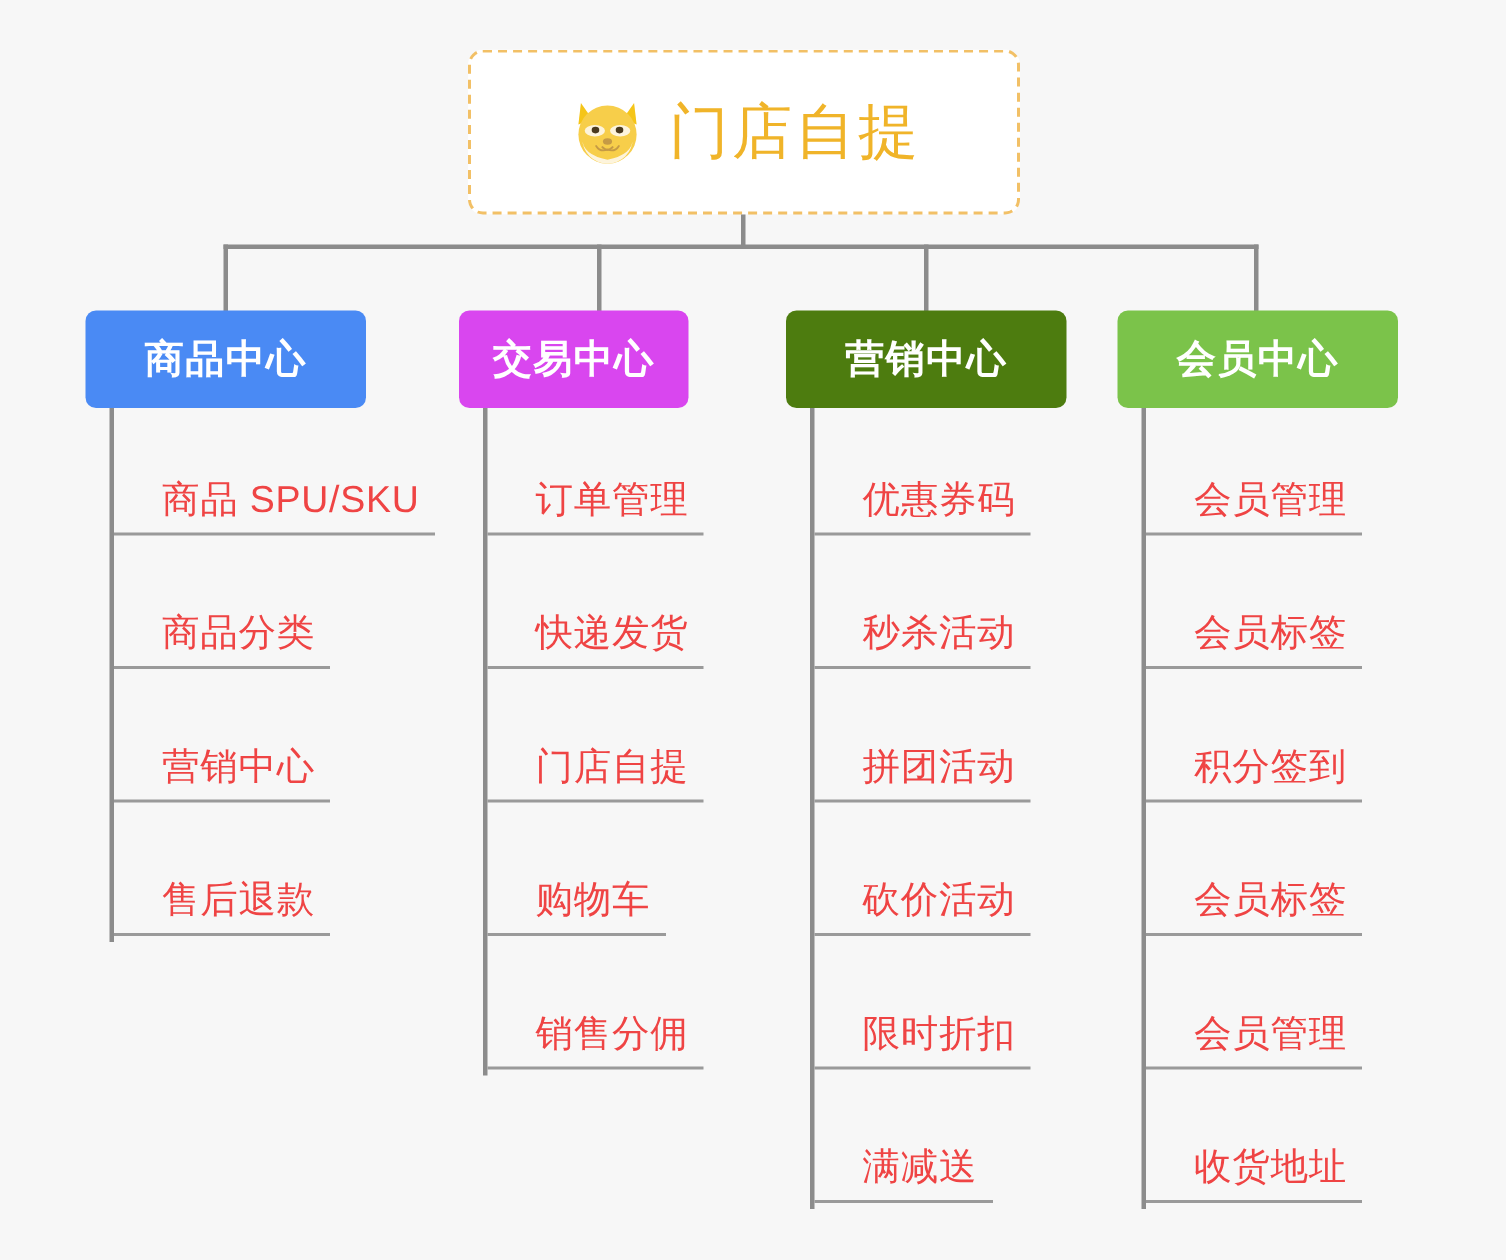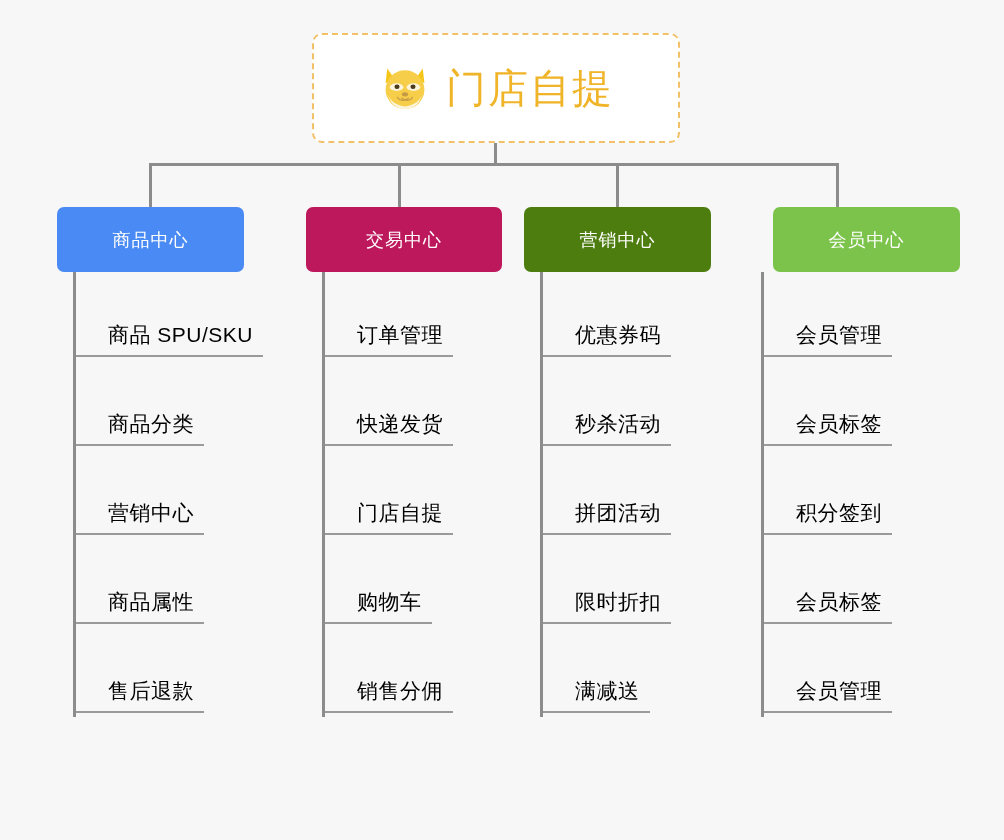--- a/index.html
+++ b/index.html
@@ -63,57 +63,58 @@
     top: 207px;
   }
   .branch-head {
     box-sizing: border-box;
     height: 65px;
     border-radius: 7px;
     display: flex;
     align-items: center;
     justify-content: center;
     color: #ffffff;
-    font-size: 18px;
+    font-size: 26px;
     letter-spacing: 1px;
     white-space: nowrap;
+    font-weight: bold;
   }
   .branch-body {
     position: relative;
     margin-left: 16px;
     border-left: 3px solid #8c8c8c;
     padding-top: 0;
   }
   .leaf {
     box-sizing: border-box;
     height: 89px;
     display: flex;
     align-items: flex-end;
     padding: 0 0 4px 0;
   }
   .leaf-label {
     display: inline-block;
     box-sizing: border-box;
     padding: 0 10px 6px 32px;
     border-bottom: 2px solid #9a9a9a;
-    font-size: 21px;
-    color: #000000;
+    font-size: 25px;
+    color: #ef4444;
     white-space: nowrap;
     letter-spacing: 0.5px;
   }
 
   
   #col-0 { left: 57px; }
   #col-0 .branch-head { width: 187px; background: #4a8af4; }
   #col-1 { left: 306px; }
-  #col-1 .branch-head { width: 196px; background: #be185d; }
+  #col-1 .branch-head { width: 153px; background: #d946ef; }
   #col-2 { left: 524px; }
   #col-2 .branch-head { width: 187px; background: #4d7c0f; }
   #col-3 { left: 745px; }
-  #col-3 .branch-head { width: 187px; background: #7bc34a; margin-left: 28px; }
+  #col-3 .branch-head { width: 187px; background: #7bc34a; }
 </style>
 </head>
 <body>
 
 <div id="diagram">
 
   <div class="root-node">
     <svg class="root-emoji" viewBox="0 0 64 64" aria-hidden="true">
       <path d="M11 9 L9 26 L20 22 Z" fill="#f5c518"></path>
       <path d="M53 9 L55 26 L44 22 Z" fill="#f5c518"></path>
@@ -146,23 +147,20 @@
       <div class="leaf">
           <span class="leaf-label">商品 SPU/SKU</span>
         </div>
       <div class="leaf">
           <span class="leaf-label">商品分类</span>
         </div>
       <div class="leaf">
           <span class="leaf-label">营销中心</span>
         </div>
       <div class="leaf">
-          <span class="leaf-label">商品属性</span>
-        </div>
-      <div class="leaf">
           <span class="leaf-label">售后退款</span>
         </div>
     </div>
   </div>
 
   <div class="branch" id="col-1">
     <div class="branch-head">交易中心</div>
     <div class="branch-body">
       <div class="leaf">
           <span class="leaf-label">订单管理</span>
@@ -188,20 +186,23 @@
       <div class="leaf">
           <span class="leaf-label">优惠券码</span>
         </div>
       <div class="leaf">
           <span class="leaf-label">秒杀活动</span>
         </div>
       <div class="leaf">
           <span class="leaf-label">拼团活动</span>
         </div>
       <div class="leaf">
+          <span class="leaf-label">砍价活动</span>
+        </div>
+      <div class="leaf">
           <span class="leaf-label">限时折扣</span>
         </div>
       <div class="leaf">
           <span class="leaf-label">满减送</span>
         </div>
     </div>
   </div>
 
   <div class="branch" id="col-3">
     <div class="branch-head">会员中心</div>
@@ -214,16 +215,19 @@
         </div>
       <div class="leaf">
           <span class="leaf-label">积分签到</span>
         </div>
       <div class="leaf">
           <span class="leaf-label">会员标签</span>
         </div>
       <div class="leaf">
           <span class="leaf-label">会员管理</span>
         </div>
+      <div class="leaf">
+          <span class="leaf-label">收货地址</span>
+        </div>
     </div>
   </div>
 
 </div>
 
 </body></html>

